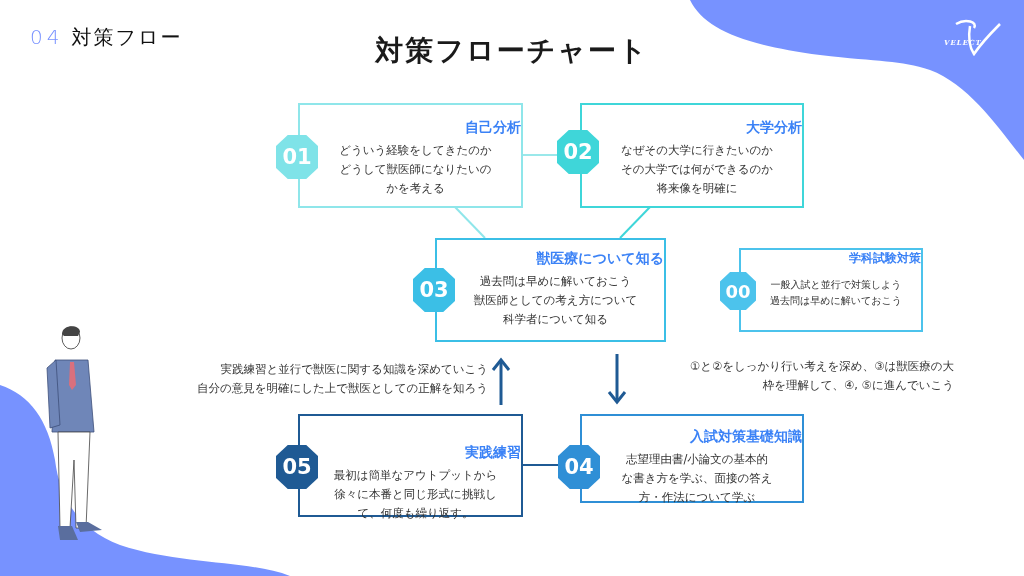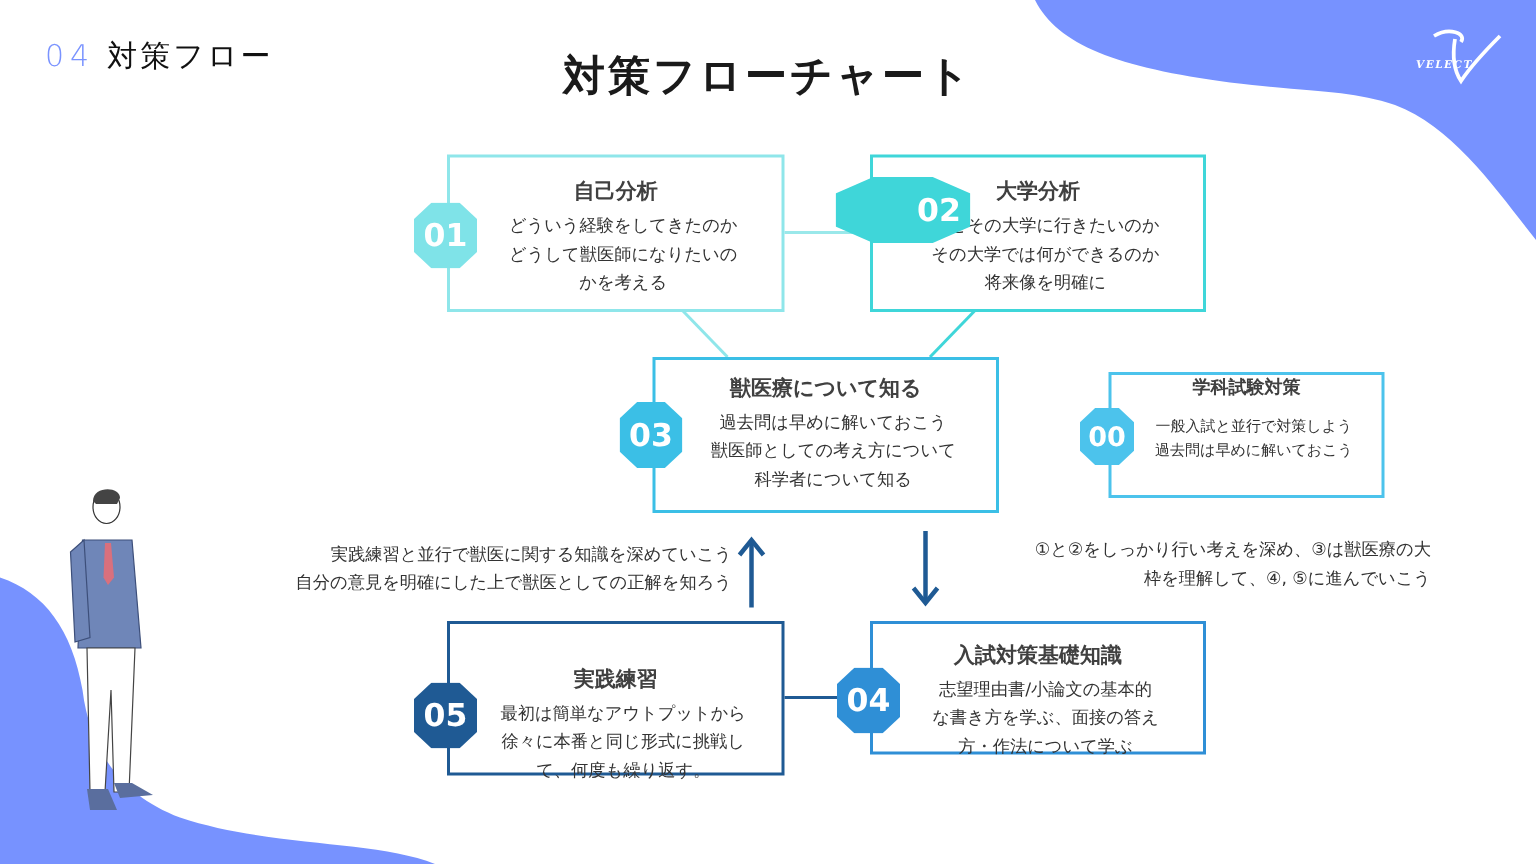--- a/index.html
+++ b/index.html
@@ -5,21 +5,21 @@
   html, body { margin:0; padding:0; }
   body { width:1024px; height:576px; position:relative; overflow:hidden; background:#ffffff;
          font-family:"DejaVu Sans", sans-serif; color:#333; }
   .abs { position:absolute; }
   #bg { position:absolute; left:0; top:0; }
   .section-label { left:30px; top:24px; font-size:20px; color:#111; letter-spacing:2px; white-space:nowrap; }
   .section-label .num { color:#7a93ff; font-family:"DejaVu Sans", sans-serif; font-weight:300; margin-right:8px; letter-spacing:4px; }
   .page-title { left:0; width:1024px; top:32px; text-align:center; font-size:28px; font-weight:bold; color:#1a1a1a; letter-spacing:2px;font-family:Liberation Serif, serif; }
   .logo { left:944px; top:14px; width:60px; height:50px; }
   .box { position:absolute; background:#fff; box-sizing:border-box; border-width:2px; border-style:solid; text-align:center; }
-  .box .title { font-size:14px; font-weight:bold; color:#404040; margin-top:14px; }
+  .box .title { font-size:14px; font-weight:bold; color:#3b82f6; margin-top:14px;text-align:right; }
   .box .body { font-size:11.5px; line-height:19px; color:#333; margin-top:4px; white-space:pre-line; padding-left:10px; }
   .badge { position:absolute; width:42px; height:44px; color:#fff; font-weight:bold; font-size:21px; display:flex; align-items:center; justify-content:center;
            clip-path: polygon(28% 0, 72% 0, 100% 25%, 100% 75%, 72% 100%, 28% 100%, 0 75%, 0 25%); border-radius:6px; font-family:"DejaVu Sans", sans-serif; }
   .note { font-size:11.5px; line-height:19px; color:#333; white-space:pre-line; }
 </style>
 </head>
 <body>
 
 <svg id="bg" width="1024" height="576">
   <path d="M690,0 C705,30 745,45 820,55 C880,62 900,60 930,70 C970,85 1000,130 1024,160 L1024,0 Z" fill="#7792ff"></path>
@@ -71,21 +71,21 @@
 かを考える</div>
 </div>
 <div class="badge" style="left:276px;top:135px;background:#7fe3e8;">01</div>
 
 <div class="box" style="left:580px;top:103px;width:224px;height:105px;border-color:#3fd6d9;">
   <div class="title">大学分析</div>
   <div class="body">なぜその大学に行きたいのか
 その大学では何ができるのか
 将来像を明確に</div>
 </div>
-<div class="badge" style="left:557px;top:118px;background:#3fd6d9;padding-left:48px;">02</div>
+<div class="badge" style="left:557px;top:130px;background:#3fd6d9;">02</div>
 
 <div class="box" style="left:435px;top:238px;width:231px;height:104px;border-color:#3bbfe6;">
   <div class="title" style="margin-top:10px;">獣医療について知る</div>
   <div class="body">過去問は早めに解いておこう
 獣医師としての考え方について
 科学者について知る</div>
 </div>
 <div class="badge" style="left:413px;top:268px;background:#3bbfe6;">03</div>
 
 <div class="box" style="left:739px;top:248px;width:184px;height:84px;border-color:#4cc3ec;">
@@ -102,18 +102,18 @@
 方・作法について学ぶ</div>
 </div>
 <div class="badge" style="left:558px;top:445px;background:#2f8fd6;">04</div>
 
 <div class="box" style="left:298px;top:414px;width:225px;height:103px;border-color:#1f5a94;">
   <div class="title" style="margin-top:28px;">実践練習</div>
   <div class="body">最初は簡単なアウトプットから
 徐々に本番と同じ形式に挑戦し
 て、何度も繰り返す。</div>
 </div>
-<div class="badge" style="left:276px;top:445px;background:#1f5a94;margin-top:10px;">05</div>
+<div class="badge" style="left:276px;top:445px;background:#1f5a94;">05</div>
 
 <div class="abs note" style="left:140px;top:360px;width:348px;text-align:right;">実践練習と並行で獣医に関する知識を深めていこう
 自分の意見を明確にした上で獣医としての正解を知ろう</div>
 <div class="abs note" style="left:634px;top:357px;width:320px;text-align:right;">①と②をしっかり行い考えを深め、③は獣医療の大
 枠を理解して、④, ⑤に進んでいこう</div>
 
 </body></html>

